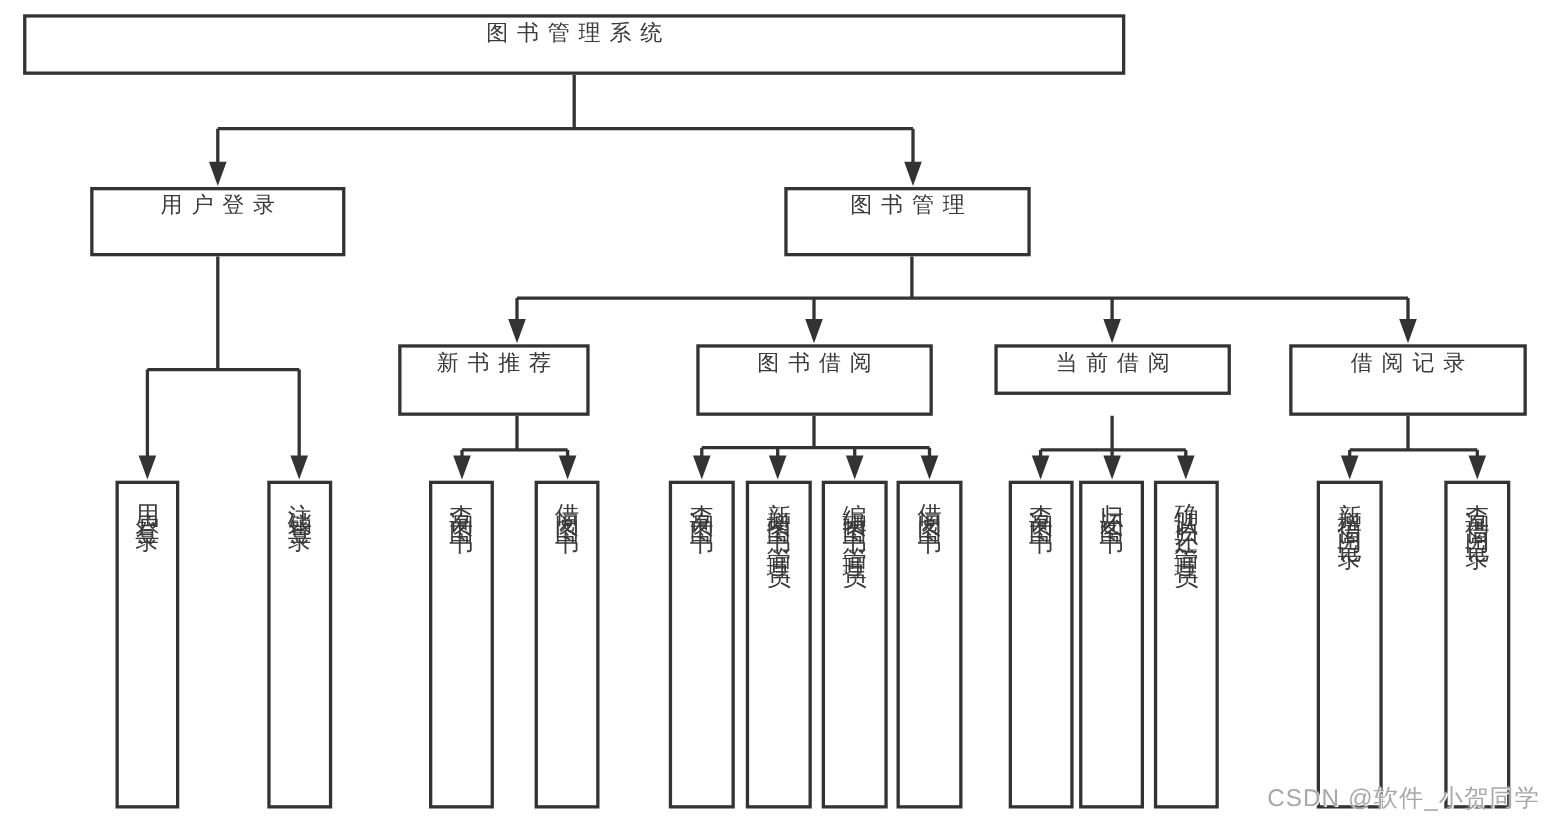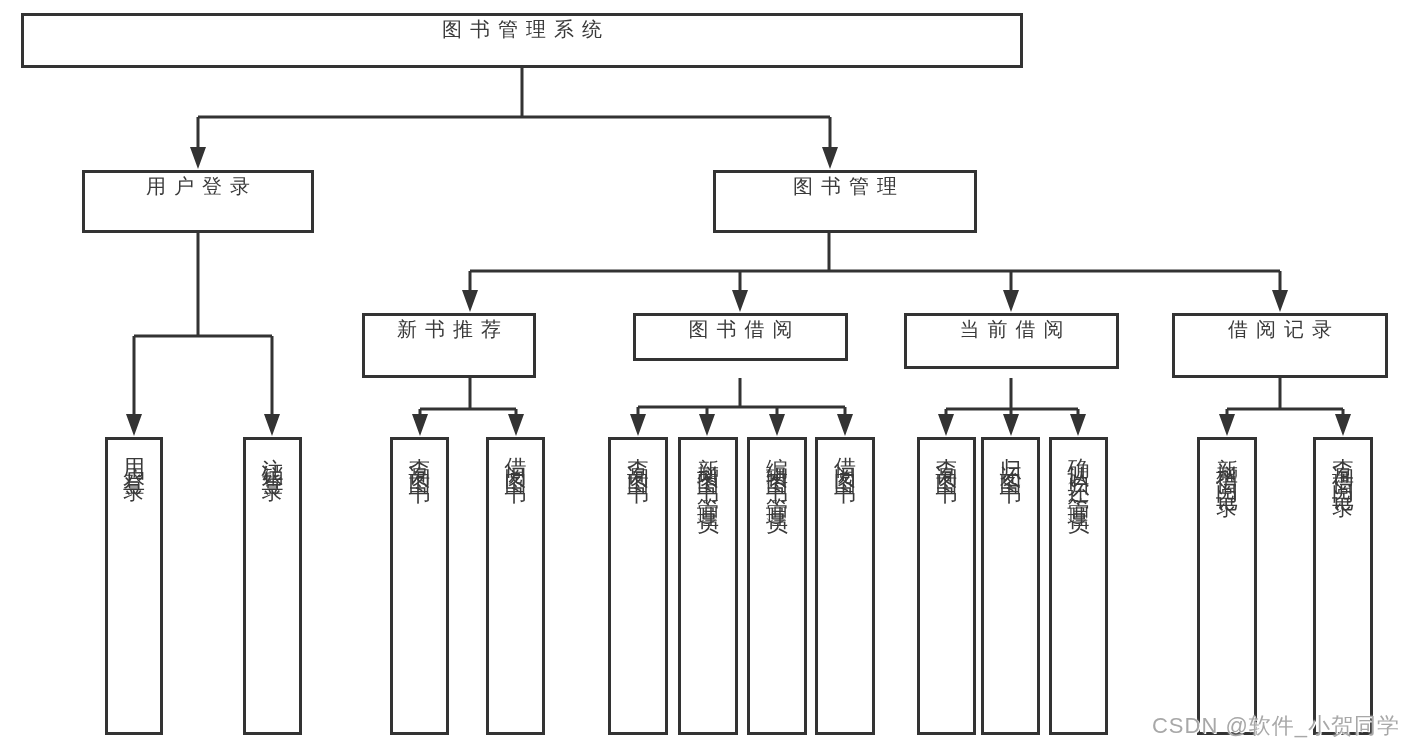--- a/index.html
+++ b/index.html
@@ -94,31 +94,31 @@
       M1219 414 H1235 L1227 436 Z  M1335 414 H1351 L1343 436 Z"></path>
   </svg>
 
   <div class="node h" style="left:21px;top:13px;width:1002px;height:55px">
     <span class="lbl">图书管理系统</span>
   </div>
 
   <div class="node h" style="left:82px;top:170px;width:232px;height:63px">
     <span class="lbl">用户登录</span>
   </div>
-  <div class="node h" style="left:713px;top:170px;width:264px;height:63px">
+  <div class="node h" style="left:713px;top:170px;width:224px;height:63px">
     <span class="lbl">图书管理</span>
   </div>
 
   <div class="node h" style="left:362px;top:313px;width:174px;height:65px">
     <span class="lbl">新书推荐</span>
   </div>
-  <div class="node h" style="left:633px;top:313px;width:215px;height:48px">
+  <div class="node h" style="left:633px;top:313px;width:215px;height:65px">
     <span class="lbl">图书借阅</span>
   </div>
-  <div class="node h" style="left:904px;top:313px;width:215px;height:56px">
+  <div class="node h" style="left:904px;top:313px;width:215px;height:46px">
     <span class="lbl">当前借阅</span>
   </div>
   <div class="node h" style="left:1172px;top:313px;width:216px;height:65px">
     <span class="lbl">借阅记录</span>
   </div>
 
   <div class="node v" style="left:105px;top:437px;width:58px;height:298px">
     <span class="lbl">用户登录</span>
   </div>
   <div class="node v" style="left:243px;top:437px;width:59px;height:298px">

